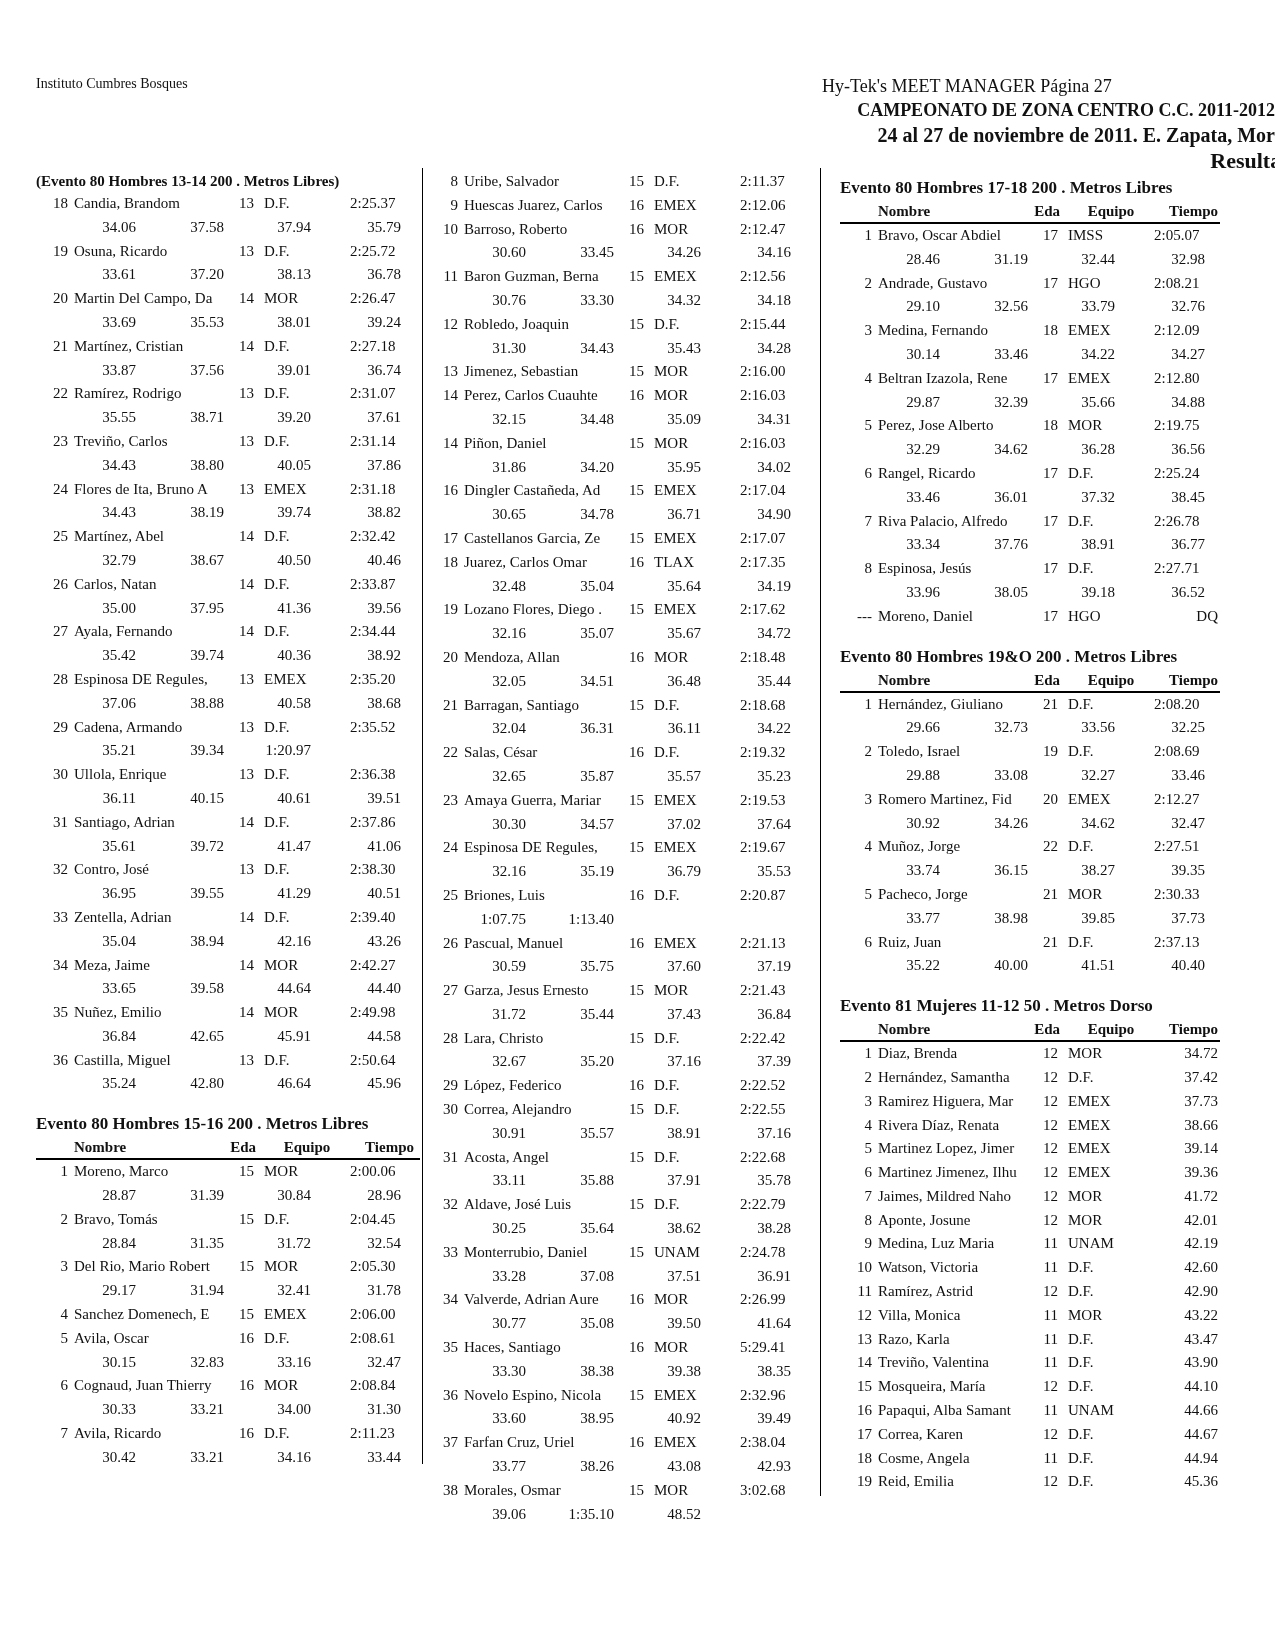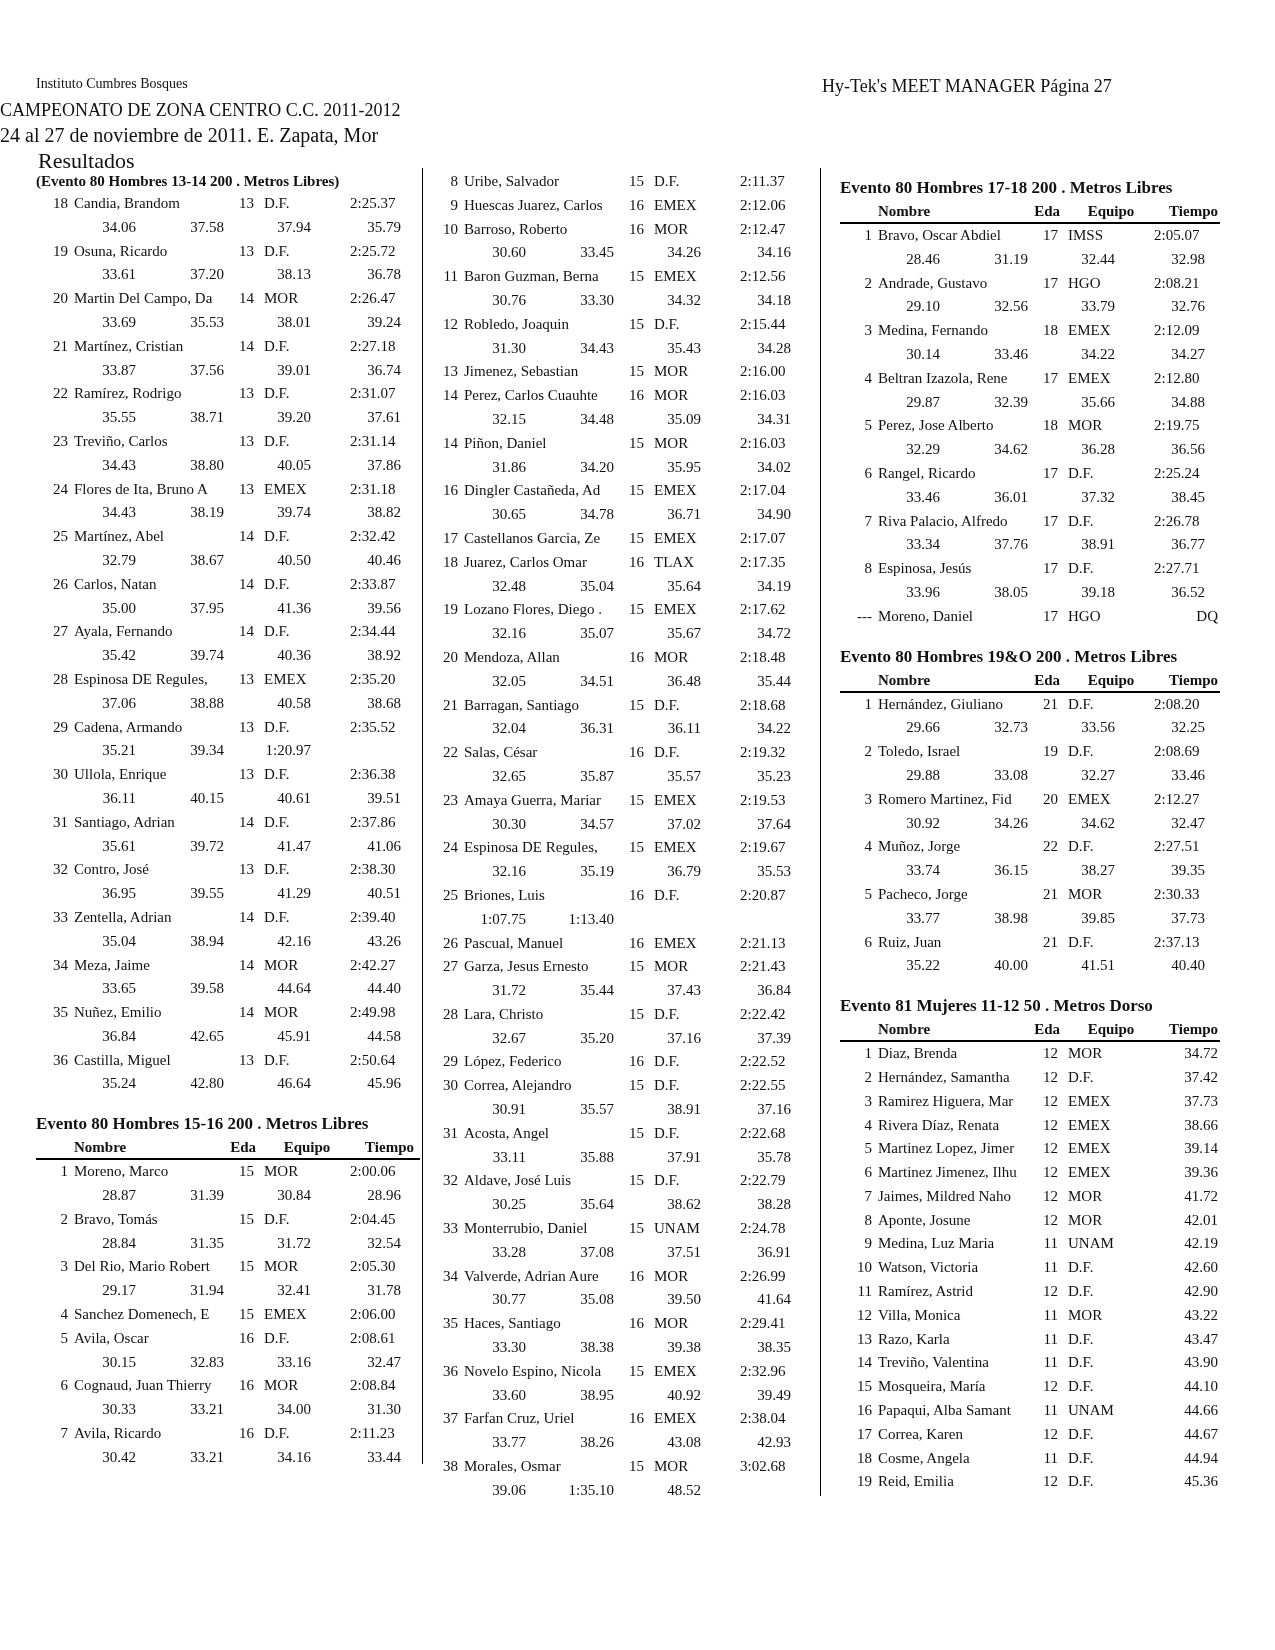--- a/index.html
+++ b/index.html
@@ -1,19 +1,19 @@
 <!DOCTYPE html>
 <html><head>
 <meta charset="utf-8">
 <style>
   html, body { margin: 0; padding: 0; background: #ffffff; }
   body { width: 1275px; height: 1650px; position: relative; font-family: "Liberation Serif", "DejaVu Serif", serif; color: #111; overflow: hidden; }
   .hdr-left { position: absolute; left: 36px; top: 76px; font-size: 14px; }
   .hdr-right { position: absolute; left: 822px; top: 76px; font-size: 18px; }
-  .title { position: absolute; left: 0; width: 1275px; text-align: left; font-weight: normal; }
+  .title { position: absolute; left: 0; width: 1275px; text-align: right; font-weight: bold; }
   .t1 { top: 100px; font-size: 18px; }
   .t2 { top: 124px; font-size: 20px; }
   .t3 { top: 148px; font-size: 22px; padding-left: 38px; }
   .col { position: absolute; top: 170px; font-size: 15px; }
   .col1 { left: 36px; width: 384px; }
   .col2 { left: 426px; width: 380px; }
   .col3 { left: 840px; width: 380px; }
   .vline { position: absolute; width: 1px; background: #000; }
   .ev-title { font-weight: bold; font-size: 17px; height: 24px; line-height: 24px; white-space: nowrap; }
   .ev-cont { font-weight: bold; font-size: 15px; height: 22px; line-height: 22px; white-space: nowrap; }
@@ -603,20 +603,26 @@
       <span class="sp sp3"></span>
       <span class="sp sp4"></span>
     </div>
     <div class="row">
       <span class="place">26</span>
       <span class="name">Pascual, Manuel</span>
       <span class="age">16</span>
       <span class="team">EMEX</span>
       <span class="time">2:21.13</span>
     </div>
+    <div class="splits">
+      <span class="sp sp1">30.59</span>
+      <span class="sp sp2">35.75</span>
+      <span class="sp sp3">37.60</span>
+      <span class="sp sp4">37.19</span>
+    </div>
     <div class="row">
       <span class="place">27</span>
       <span class="name">Garza, Jesus Ernesto</span>
       <span class="age">15</span>
       <span class="team">MOR</span>
       <span class="time">2:21.43</span>
     </div>
     <div class="splits">
       <span class="sp sp1">31.72</span>
       <span class="sp sp2">35.44</span>
@@ -706,21 +712,21 @@
       <span class="sp sp1">30.77</span>
       <span class="sp sp2">35.08</span>
       <span class="sp sp3">39.50</span>
       <span class="sp sp4">41.64</span>
     </div>
     <div class="row">
       <span class="place">35</span>
       <span class="name">Haces, Santiago</span>
       <span class="age">16</span>
       <span class="team">MOR</span>
-      <span class="time">2:29.41</span>
+      <span class="time">5:29.41</span>
     </div>
     <div class="splits">
       <span class="sp sp1">33.30</span>
       <span class="sp sp2">38.38</span>
       <span class="sp sp3">39.38</span>
       <span class="sp sp4">38.35</span>
     </div>
     <div class="row">
       <span class="place">36</span>
       <span class="name">Novelo Espino, Nicola</span>

